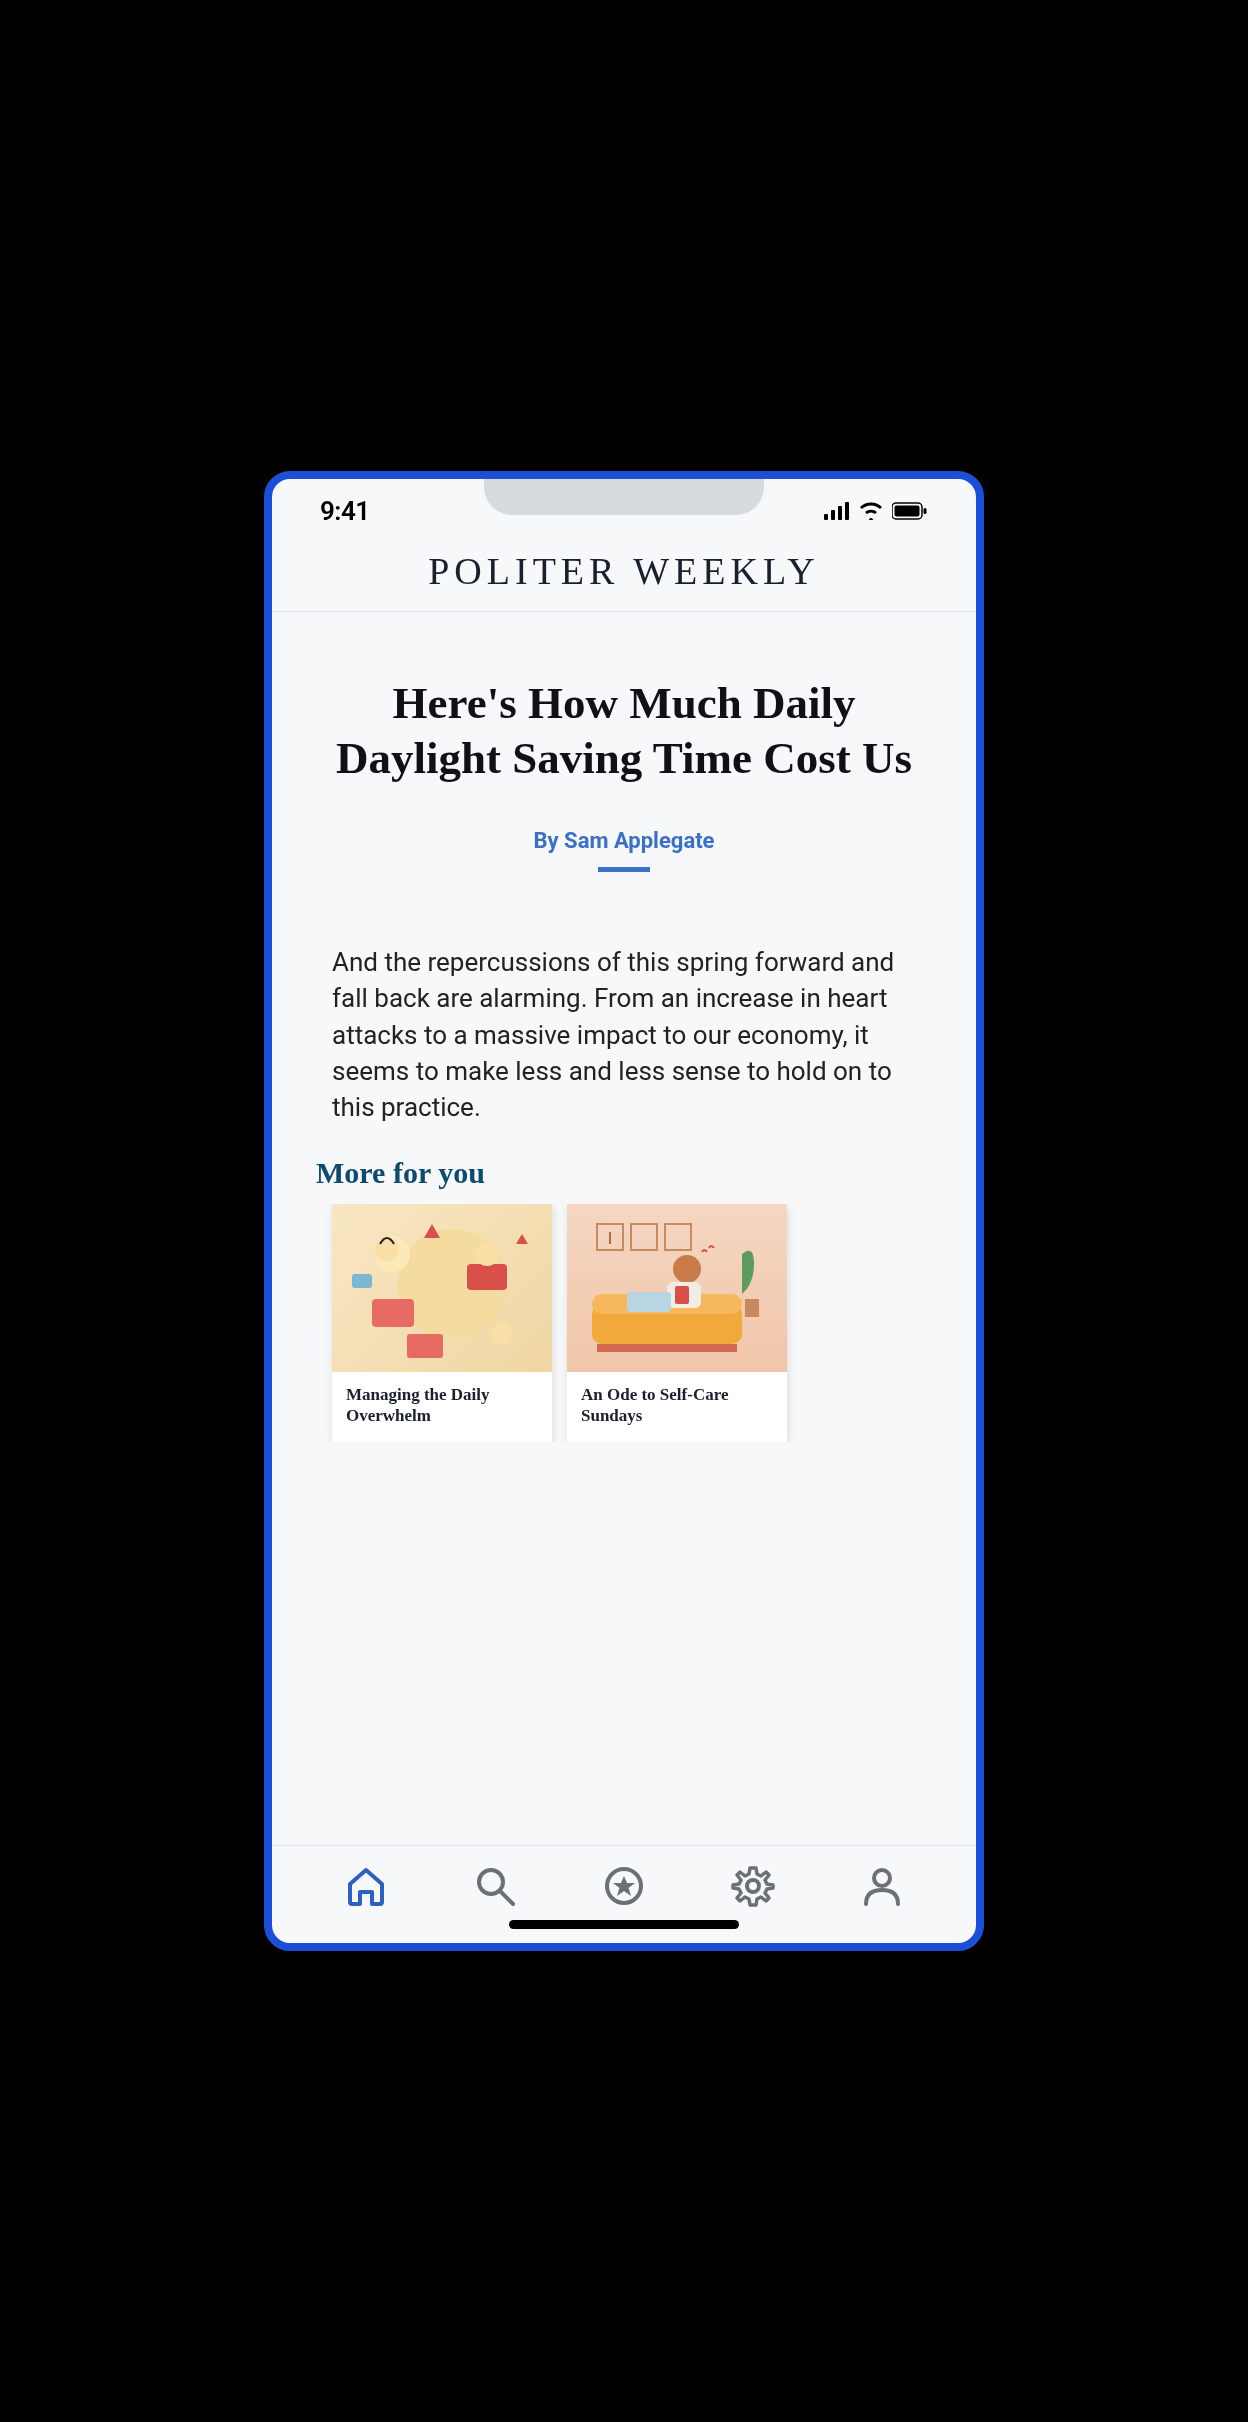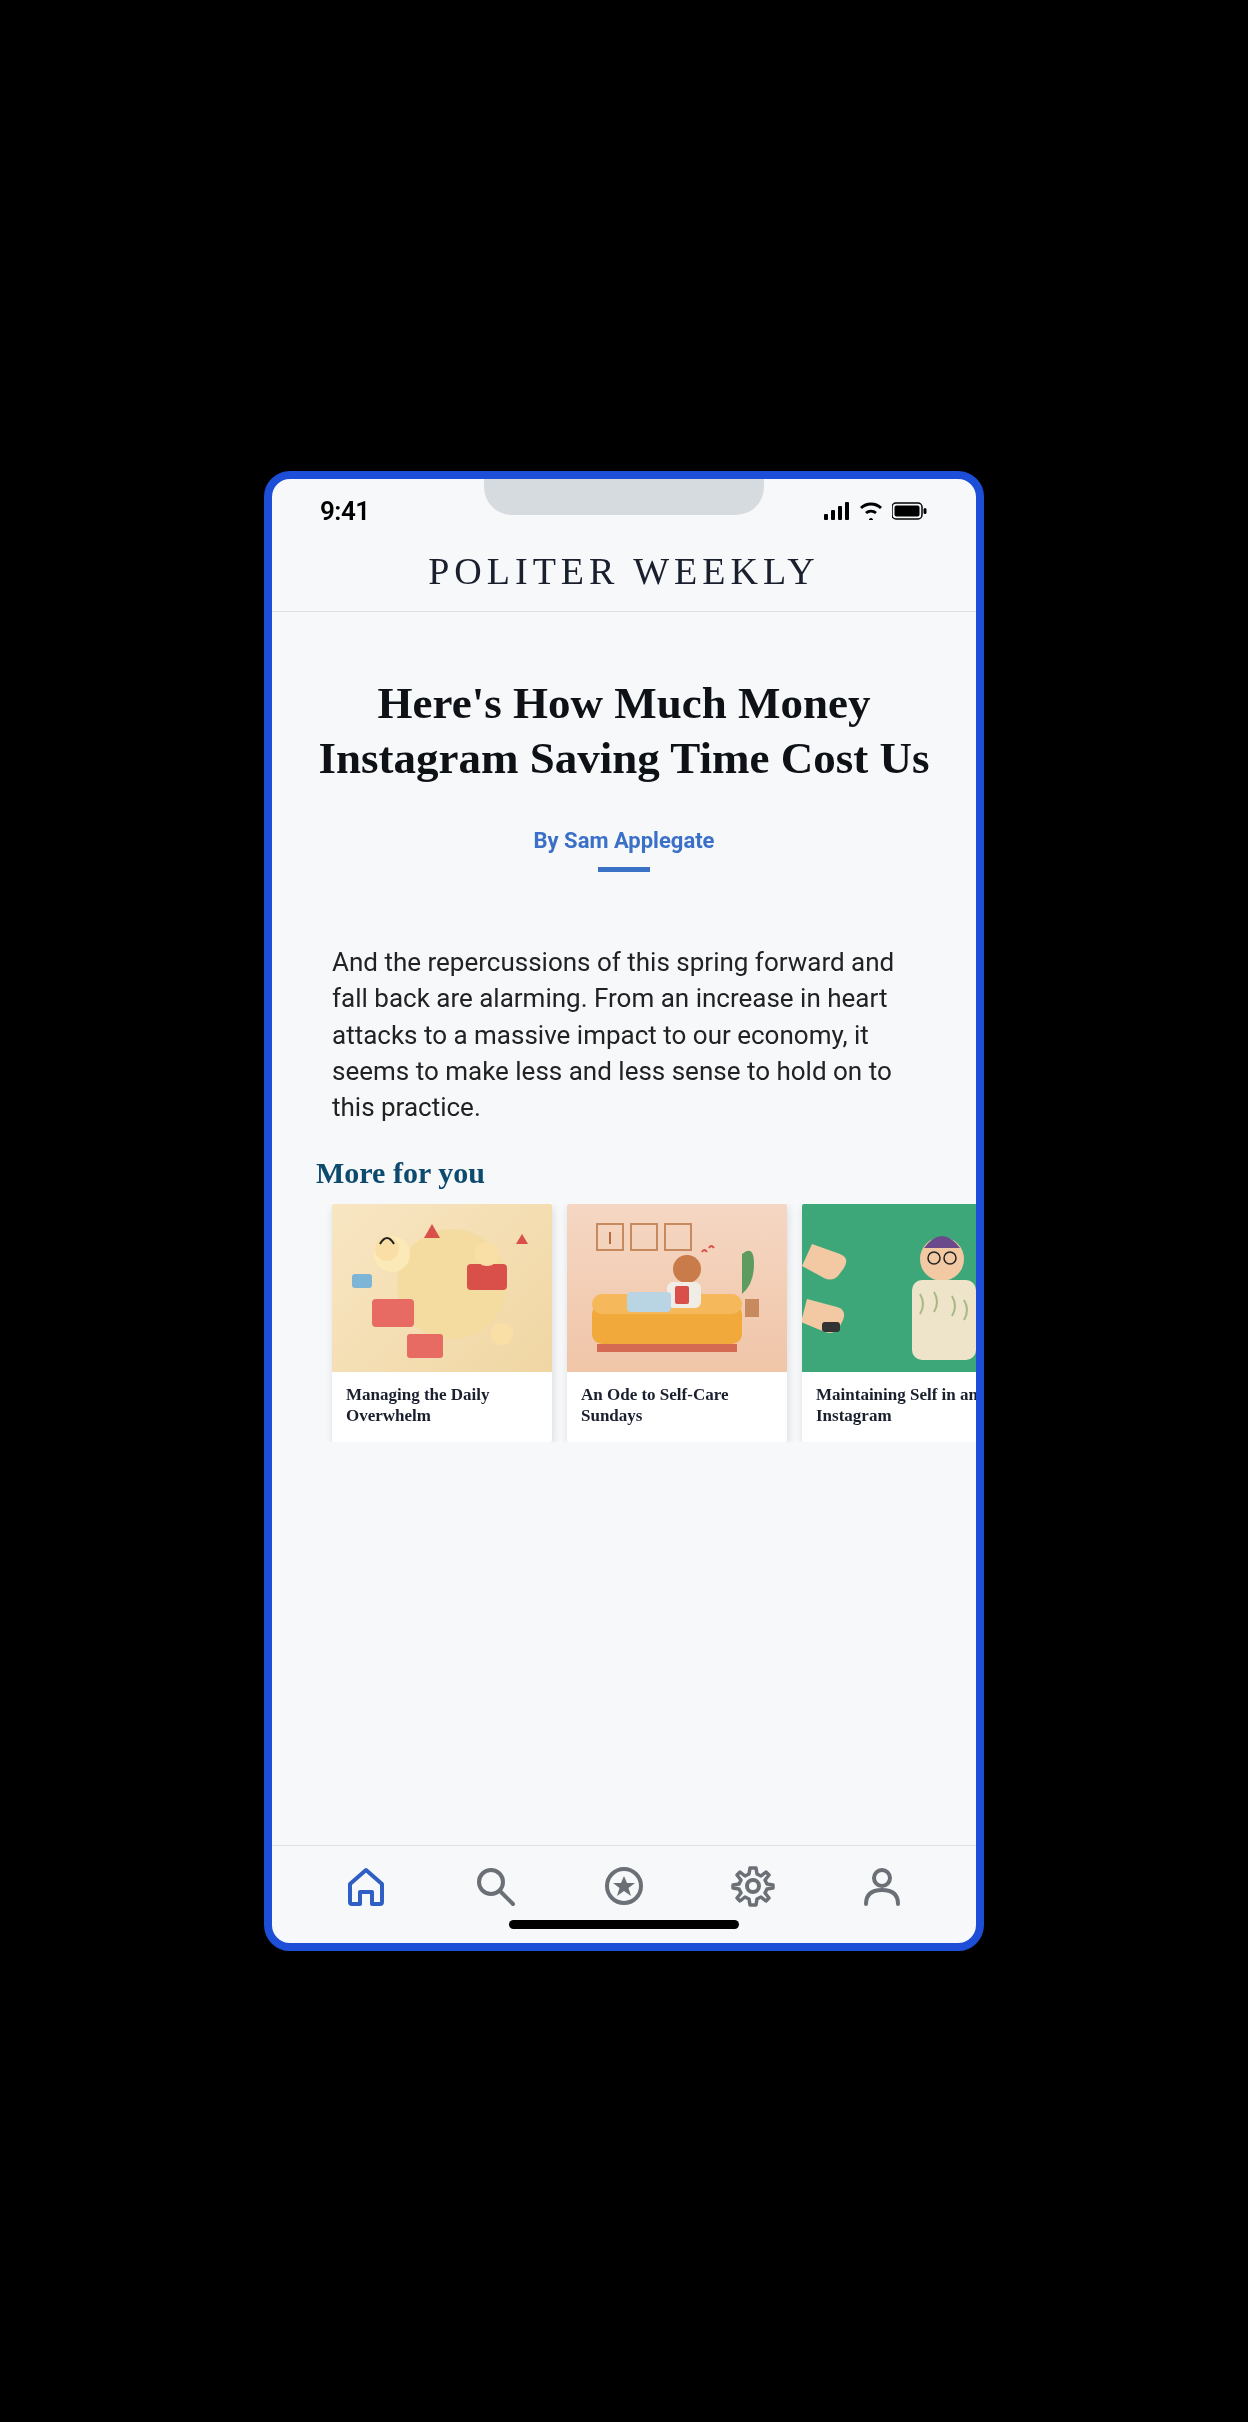--- a/index.html
+++ b/index.html
@@ -197,21 +197,21 @@
             <rect x="2.5" y="3.5" width="25" height="11" rx="2" fill="#000"></rect>
             <rect x="31.5" y="6" width="3" height="6" rx="1.5" fill="#000"></rect>
           </svg>
       </span>
     </div>
   </div>
 
   <div class="brand-header">POLITER WEEKLY</div>
 
   <div class="content">
-    <h1 class="article-title">Here's How Much Money Instagram Saving Time Cost Us</h1>
+    <h1 class="article-title">Here's How Much Daily Daylight Saving Time Cost Us</h1>
     <div class="byline">By Sam Applegate</div>
     <div class="byline-rule"></div>
 
     <div class="body-copy">
       <p>And the repercussions of this spring forward and fall back are alarming. From an increase in heart attacks to a massive impact to our economy, it seems to make less and less sense to hold on to this practice.</p>
     </div>
 
     <div class="more-section">
       <div class="more-heading">More for you</div>
       <div class="cards-row">
@@ -251,36 +251,20 @@
               <rect x="108" y="82" width="14" height="18" rx="2" fill="#d94f4a"></rect>
               <path d="M175 50 q12 -10 12 10 q0 20 -12 30" fill="#5e9b5e"></path>
               <rect x="178" y="95" width="14" height="18" fill="#c78a5e"></rect>
               <rect x="30" y="140" width="140" height="8" fill="#d46a52"></rect>
               <path d="M135 48 q2 -4 5 0 M142 44 q2 -4 5 0" stroke="#d94f4a" stroke-width="2" fill="none"></path>
             </svg>
           </div>
           <div class="card-title">An Ode to Self-Care Sundays</div>
         </div>
 
-        <div class="card">
-          <div class="card-img illus-3">
-            <svg viewBox="0 0 220 168" width="220" height="168">
-              <circle cx="140" cy="55" r="22" fill="#f2c9a3"></circle>
-              <path d="M122 44 q18 -24 36 0" fill="#6b4a8c"></path>
-              <circle cx="132" cy="54" r="6" fill="none" stroke="#222" stroke-width="1.5"></circle>
-              <circle cx="148" cy="54" r="6" fill="none" stroke="#222" stroke-width="1.5"></circle>
-              <rect x="110" y="76" width="64" height="80" rx="10" fill="#ede4c9"></rect>
-              <path d="M118 90 q6 10 0 20 M132 88 q6 10 0 20 M150 92 q6 10 0 20 M162 96 q6 10 0 20" stroke="#a8b884" stroke-width="2" fill="none"></path>
-              <path d="M10 40 l28 10 q10 4 4 14 l-6 8 q-6 6 -14 2 l-22 -12 z" fill="#f2c9a3"></path>
-              <path d="M5 95 l30 8 q10 3 6 13 l-4 8 q-5 7 -14 4 l-24 -10 z" fill="#f2c9a3"></path>
-              <rect x="20" y="118" width="18" height="10" rx="3" fill="#333"></rect>
-            </svg>
-          </div>
-          <div class="card-title">Maintaining Self in an Instagram </div>
-        </div>
 
       </div>
     </div>
 
   </div>
 
   <div class="tab-bar">
     <div class="tab-item">
       <span>
         <svg width="44" height="44" viewBox="0 0 44 44">

